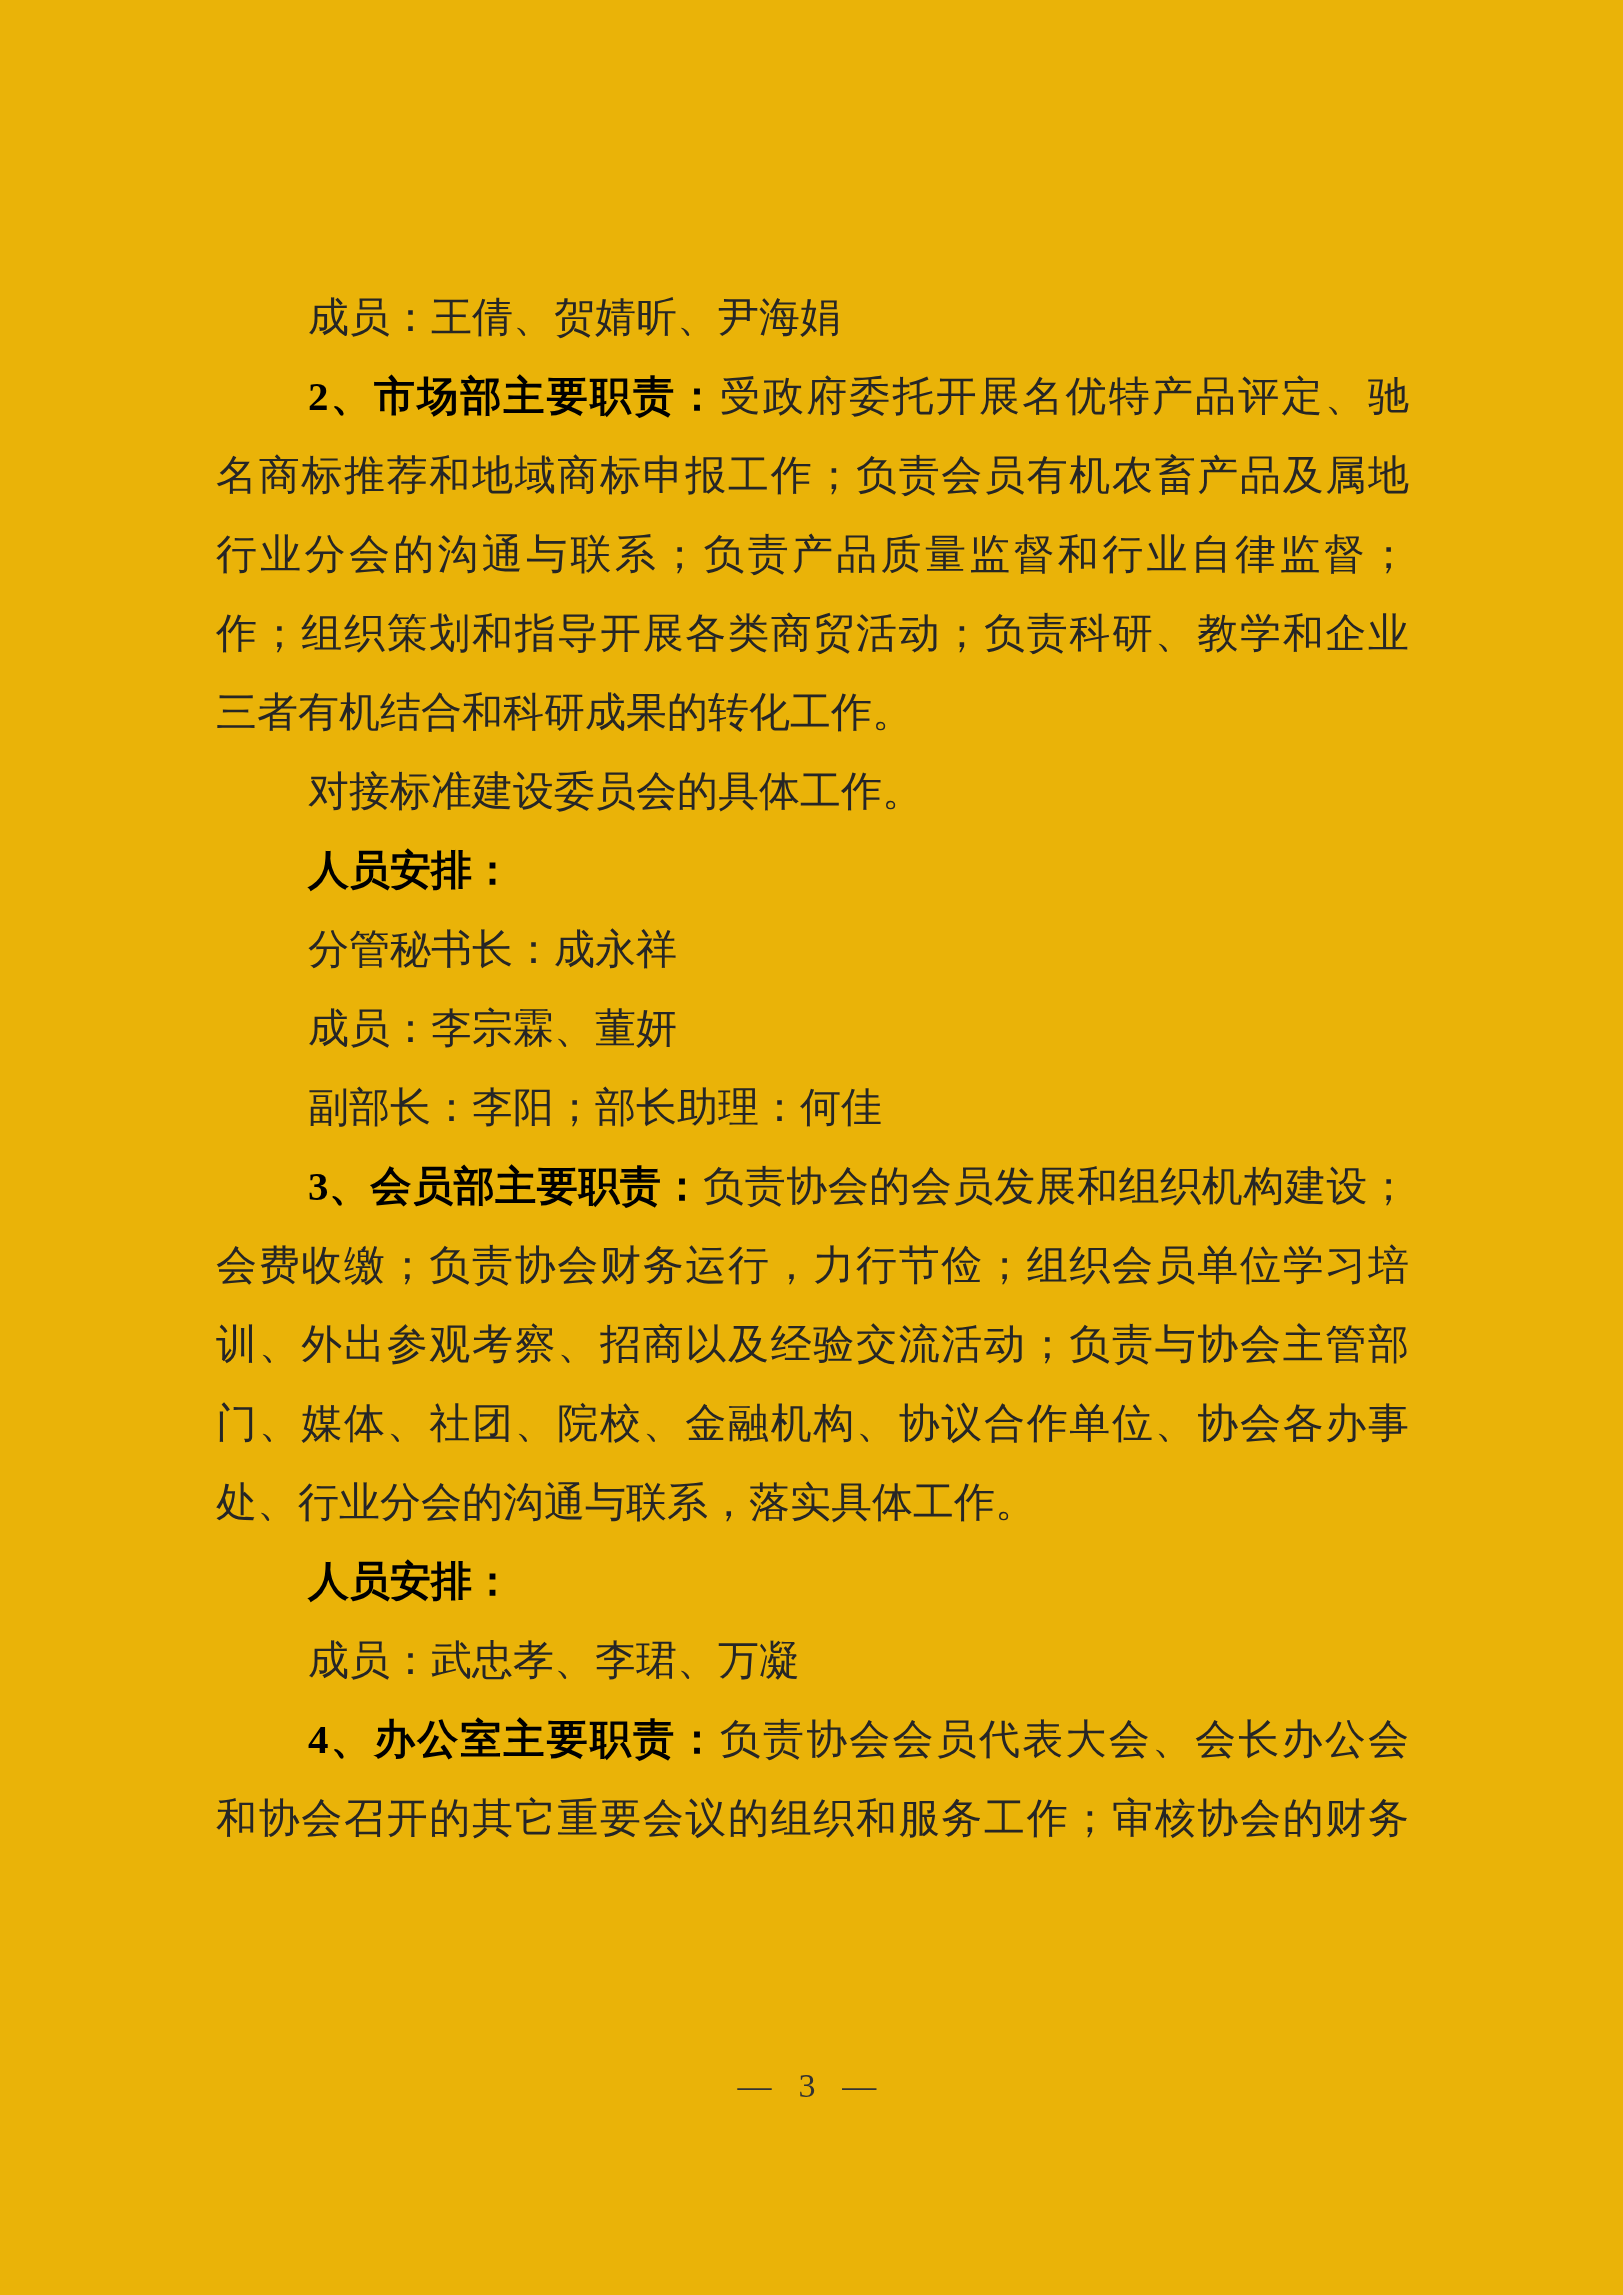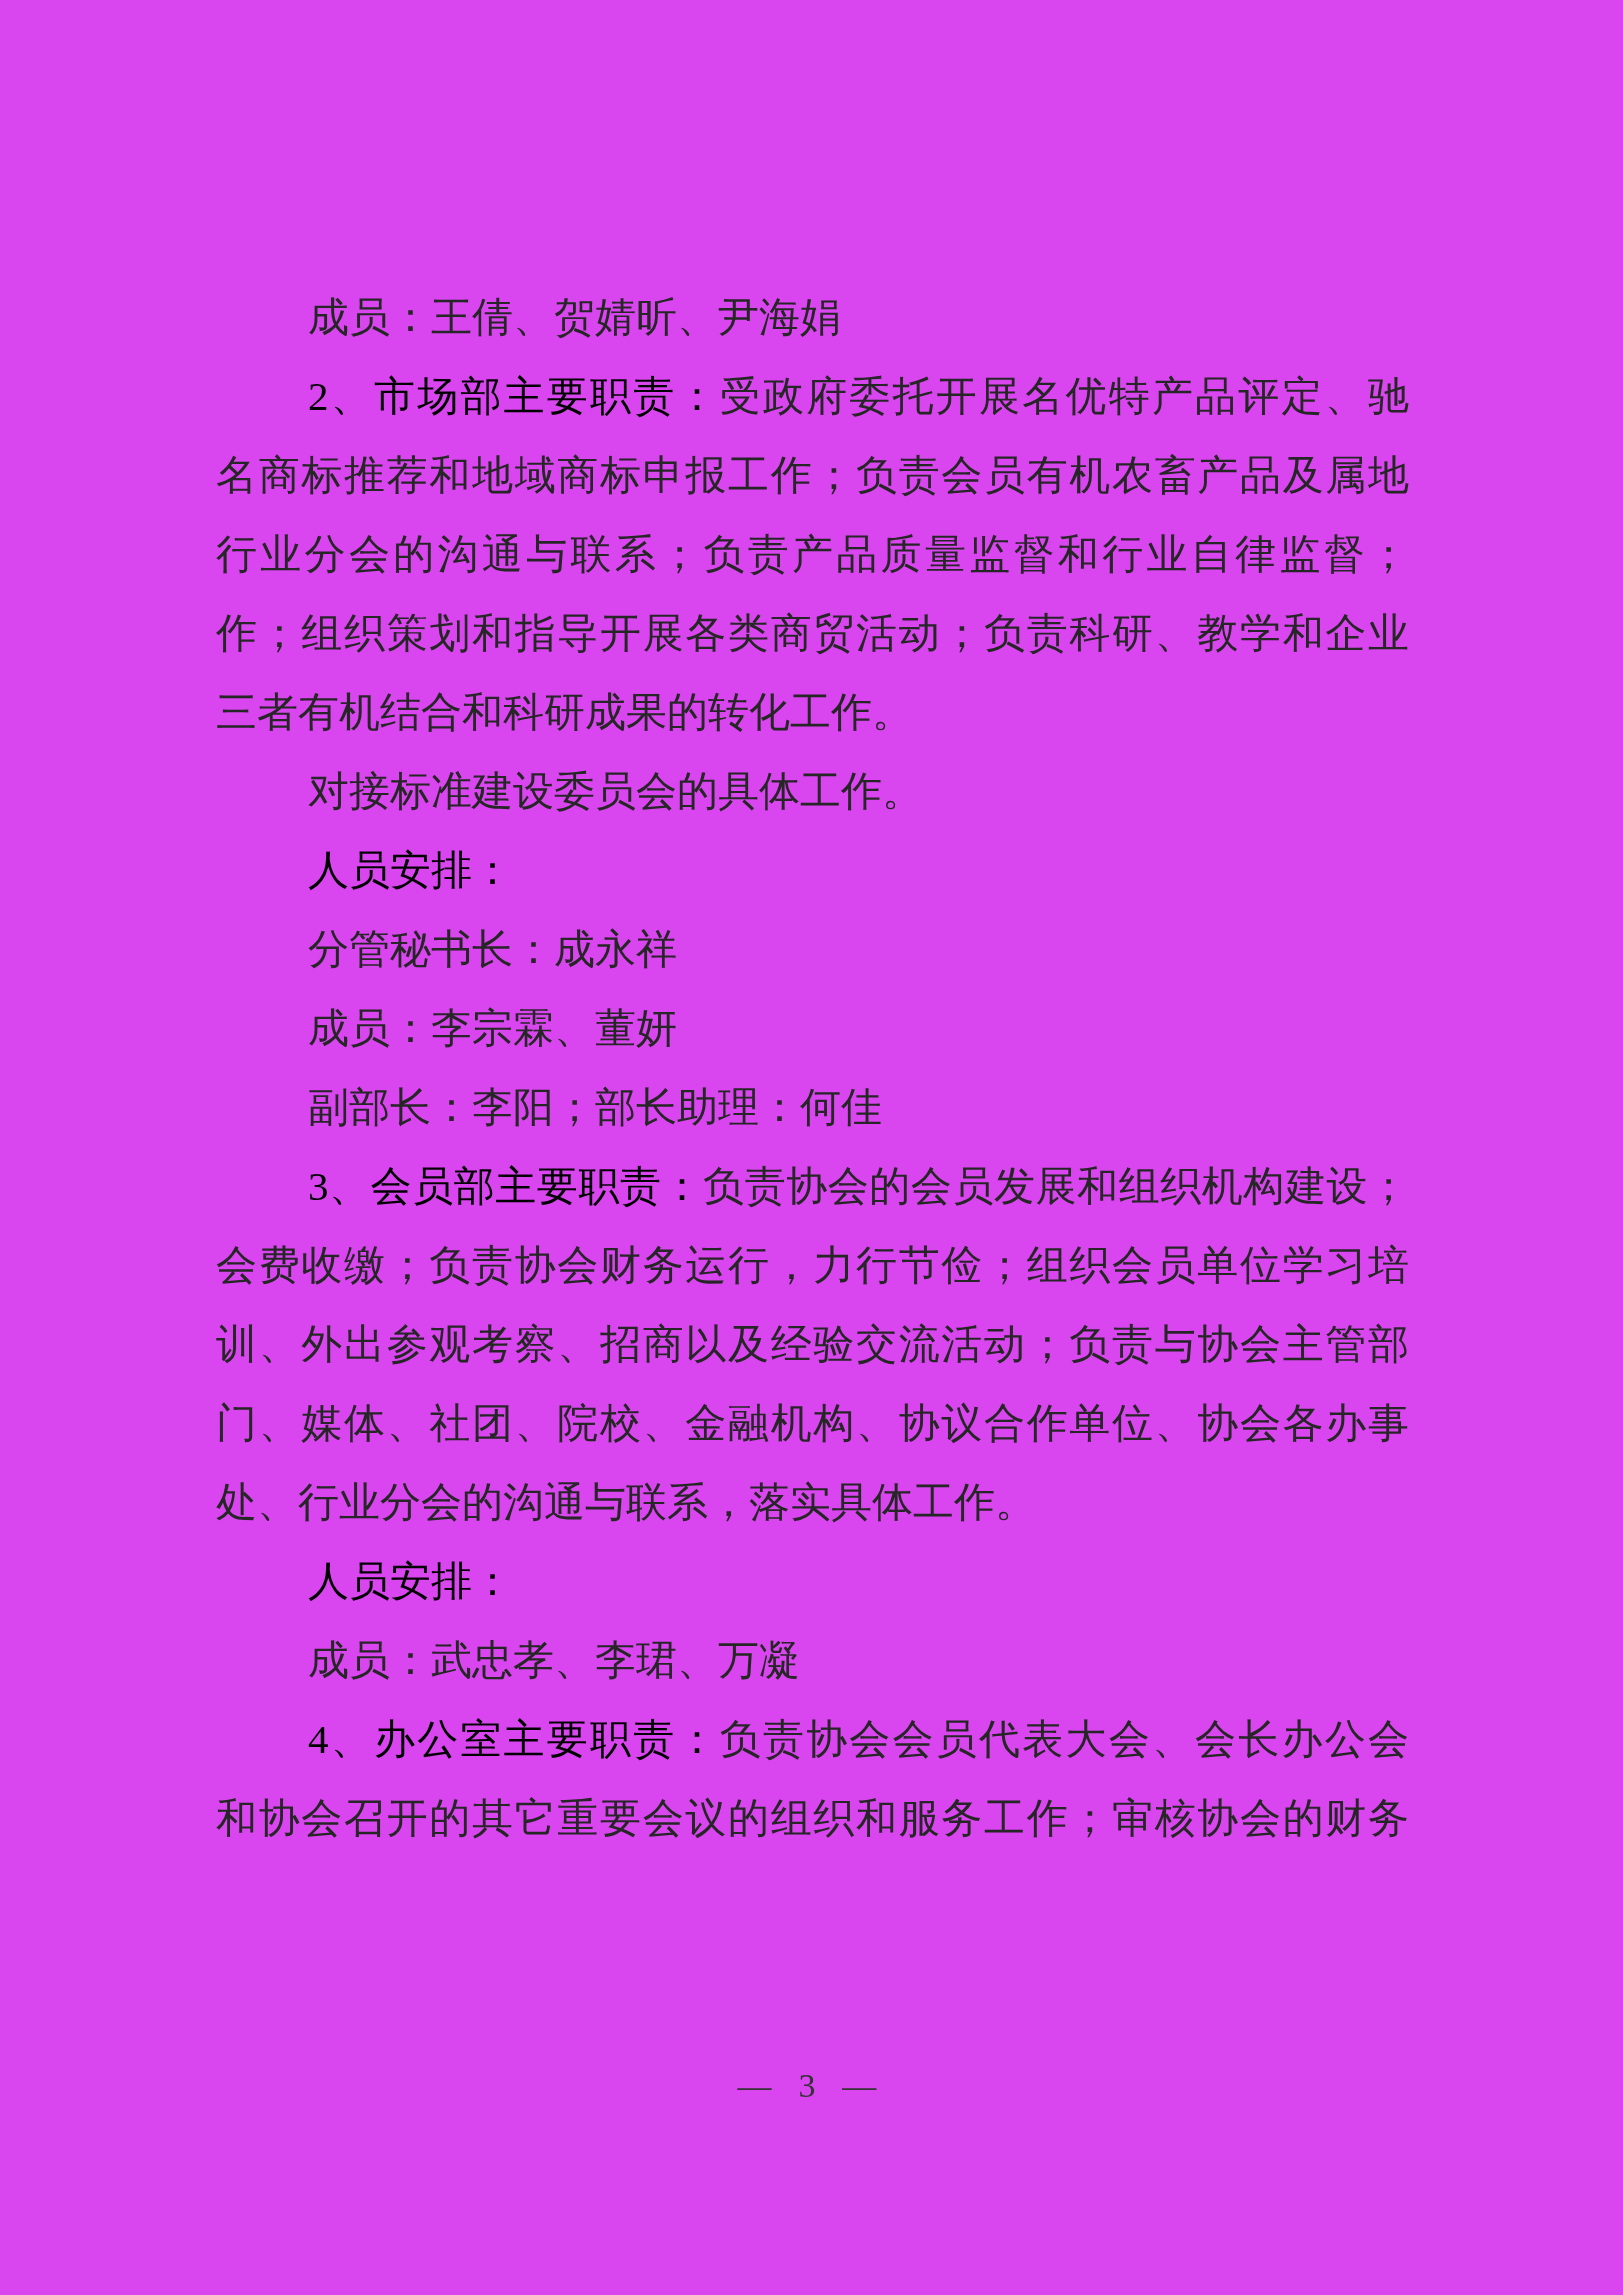--- a/index.html
+++ b/index.html
@@ -12,21 +12,21 @@
     background: #f4f4f2;
     position: relative;
     font-family: "Liberation Serif", serif;
   }
   .page {
     position: absolute;
     left: 0;
     top: 0;
     width: 1623px;
     height: 2295px;
-    background: #d946ef;
+    background: #eab308;
     overflow: hidden;
   }
   .doc-body {
     position: absolute;
     left: 216px;
     top: 278px;
     width: 1193px;
   }
   .line {
     height: 79px;
@@ -37,21 +37,21 @@
   }
   .line.indent {
     padding-left: 92px;
   }
   .line.just {
     text-align: justify;
     text-align-last: justify;
     text-justify: inter-character;
   }
   .lead {
-    font-weight: normal;
+    font-weight: bold;
     color: #000000;
   }
   .footer {
     position: absolute;
     top: 2067px;
     left: 0;
     width: 100%;
     text-align: center;
     font-size: 34px;
     letter-spacing: 9.2px;

